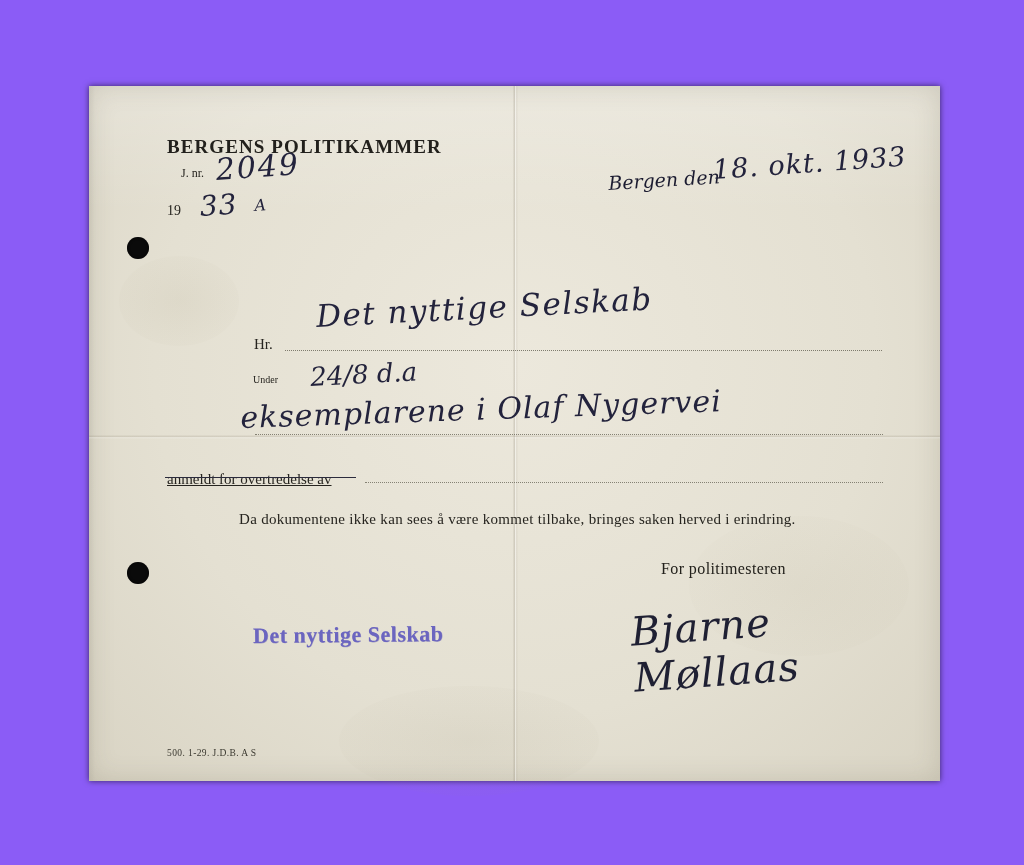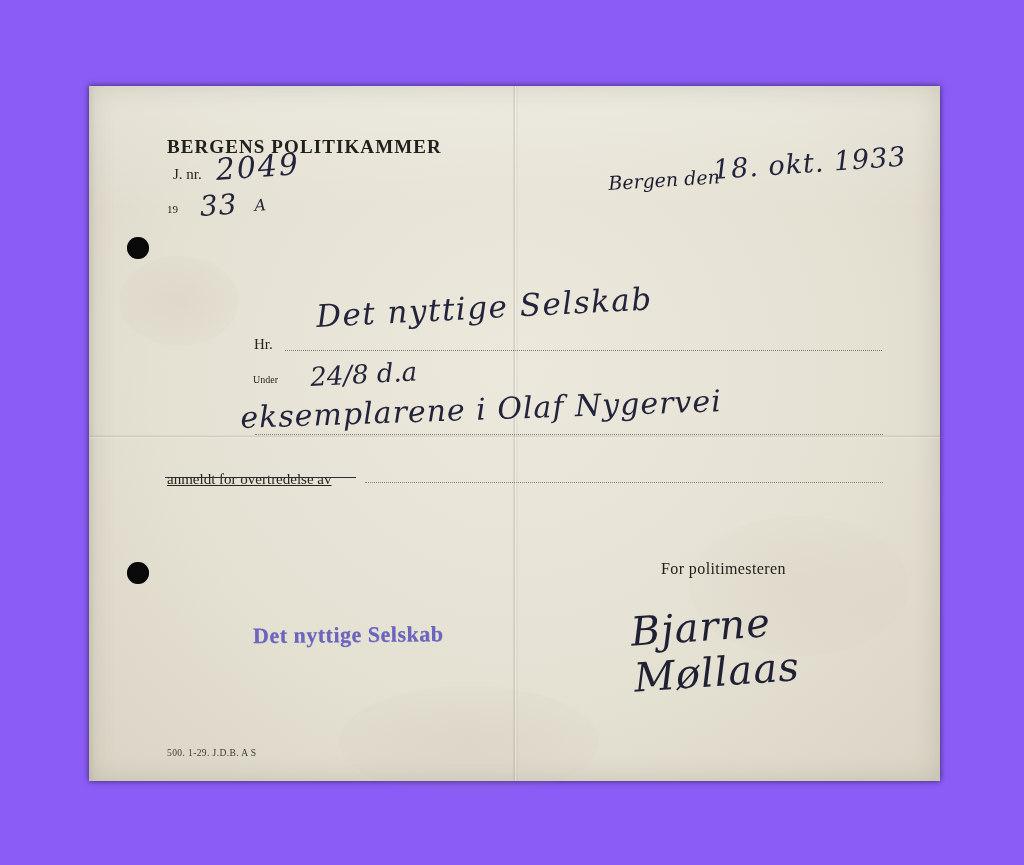--- a/index.html
+++ b/index.html
@@ -75,30 +75,30 @@
     left: 78px;
     top: 50px;
     font-family: "Liberation Serif", serif;
     font-weight: bold;
     font-size: 19px;
     letter-spacing: 1.1px;
     color: #22201c;
   }
   .jnr-label {
     position: absolute;
-    left: 84px;
+    left: 92px;
     top: 80px;
-    font-size: 15px;
+    font-size: 12px;
     color: #26241f;
   }
   .year-label {
     position: absolute;
     left: 78px;
     top: 117px;
-    font-size: 11px;
+    font-size: 14px;
     color: #26241f;
   }
 
   
   .hand {
     font-family: "DejaVu Serif", serif;
     font-style: italic;
     color: #1b1b30;
     transform: rotate(-4deg);
     transform-origin: left bottom;
@@ -348,20 +348,21 @@
     <div class="under-hand hand hand-ink">24/8 d.a</div>
 
 
     <div class="line2-hand hand hand-ink">eksemplarene i Olaf Nygervei</div>
     <div class="rule-2"></div>
 
     <div class="anmeldt-label">anmeldt for overtredelse av</div>
     <div class="anmeldt-strike"></div>
     <div class="rule-3"></div>
 
+    <div class="reminder">Da dokumentene ikke kan sees å være kommet tilbake, bringes saken herved i erindring.</div>
 
     <div class="for-politimesteren">For politimesteren</div>
     <div class="signature">Bjarne Møllaas</div>
 
     <div class="stamp">Det nyttige Selskab</div>
 
     <div class="footer-code">500. 1-29. J.D.B. A S</div>
 
   </div>
 </div>

